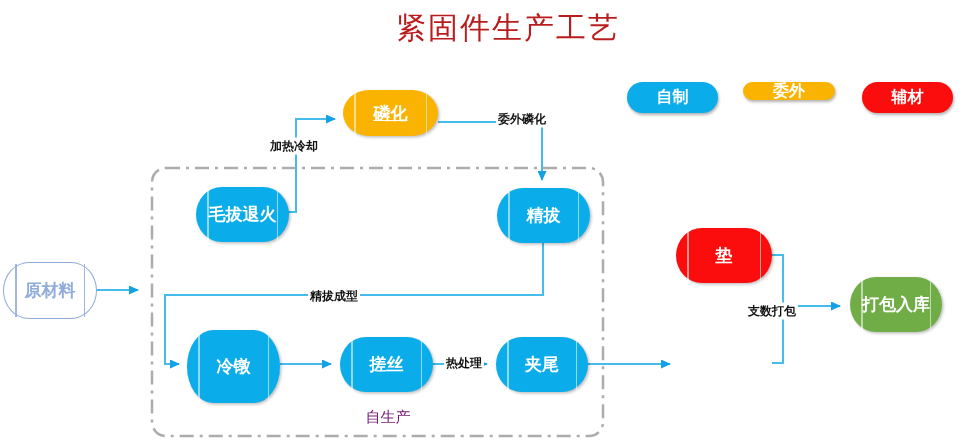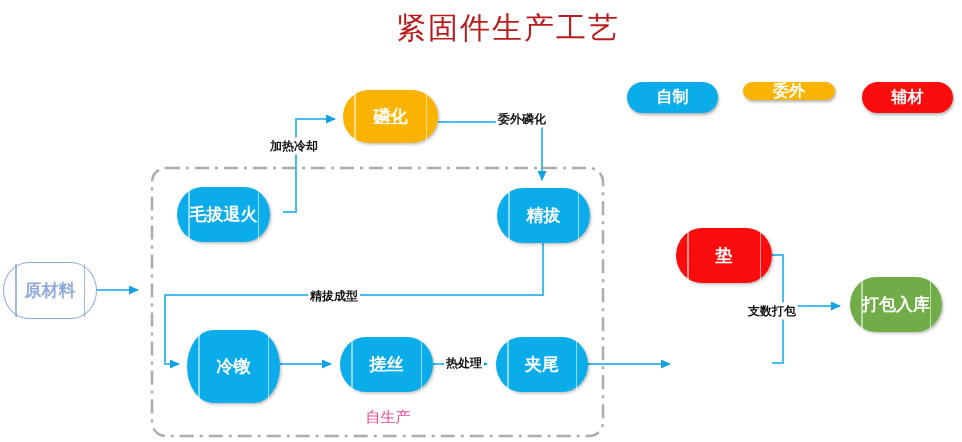--- a/index.html
+++ b/index.html
@@ -44,21 +44,21 @@
     box-shadow:1px 2px 3px rgba(0,0,0,0.3);
   }
   
   .edge-label{
     position:absolute;transform:translate(-50%,-50%);
     background:#fff;padding:0 2px;
     font-size:12px;font-weight:bold;color:#111;white-space:nowrap;
   }
   .group-label{
     position:absolute;transform:translate(-50%,-50%);
-    font-size:15px;color:#ec4899;white-space:nowrap;
+    font-size:15px;color:#701a75;white-space:nowrap;
   }
 </style>
 </head>
 <body>
 
 <div id="stage">
 
   <div id="diagram-title">紧固件生产工艺</div>
 
   <svg class="wires" viewBox="0 0 962 442" xmlns="http://www.w3.org/2000/svg">
@@ -85,22 +85,22 @@
       <span>自制</span>
     </div>
   <div class="pill node--orange" style="left:743px;top:82px;width:92px;height:18px;">
       <span>委外</span>
     </div>
   <div class="pill node--red" style="left:862px;top:82px;width:91px;height:31px;">
       <span>辅材</span>
     </div>
 
   <div class="node node--raw" style="left:3px;top:262px;width:92px;height:55px;">原材料</div>
-  <div class="node node--blue" style="left:177px;top:187px;width:93px;height:55px;">毛拔退火</div>
-  <div class="node node--orange" style="left:343px;top:90px;width:95px;height:53px;text-decoration:underline;">磷化</div>
+  <div class="node node--blue" style="left:196px;top:187px;width:93px;height:55px;">毛拔退火</div>
+  <div class="node node--orange" style="left:343px;top:90px;width:95px;height:46px;text-decoration:underline;">磷化</div>
   <div class="node node--blue" style="left:497px;top:188px;width:93px;height:55px;">精拔</div>
   <div class="node node--blue" style="left:187px;top:330px;width:93px;height:73px;text-align:right;">冷镦</div>
   <div class="node node--blue" style="left:496px;top:337px;width:92px;height:55px;">夹尾</div>
   <div class="node node--blue" style="left:340px;top:337px;width:93px;height:55px;">搓丝</div>
   <div class="node node--red" style="left:676px;top:228px;width:96px;height:55px;">垫</div>
   <div class="node node--green" style="left:850px;top:277px;width:92px;height:55px;">打包入库</div>
 
   <div class="edge-label" style="left:294px;top:146px;">加热冷却</div>
   <div class="edge-label" style="left:522px;top:119px;">委外磷化</div>
   <div class="edge-label" style="left:334px;top:296px;">精拔成型</div>

